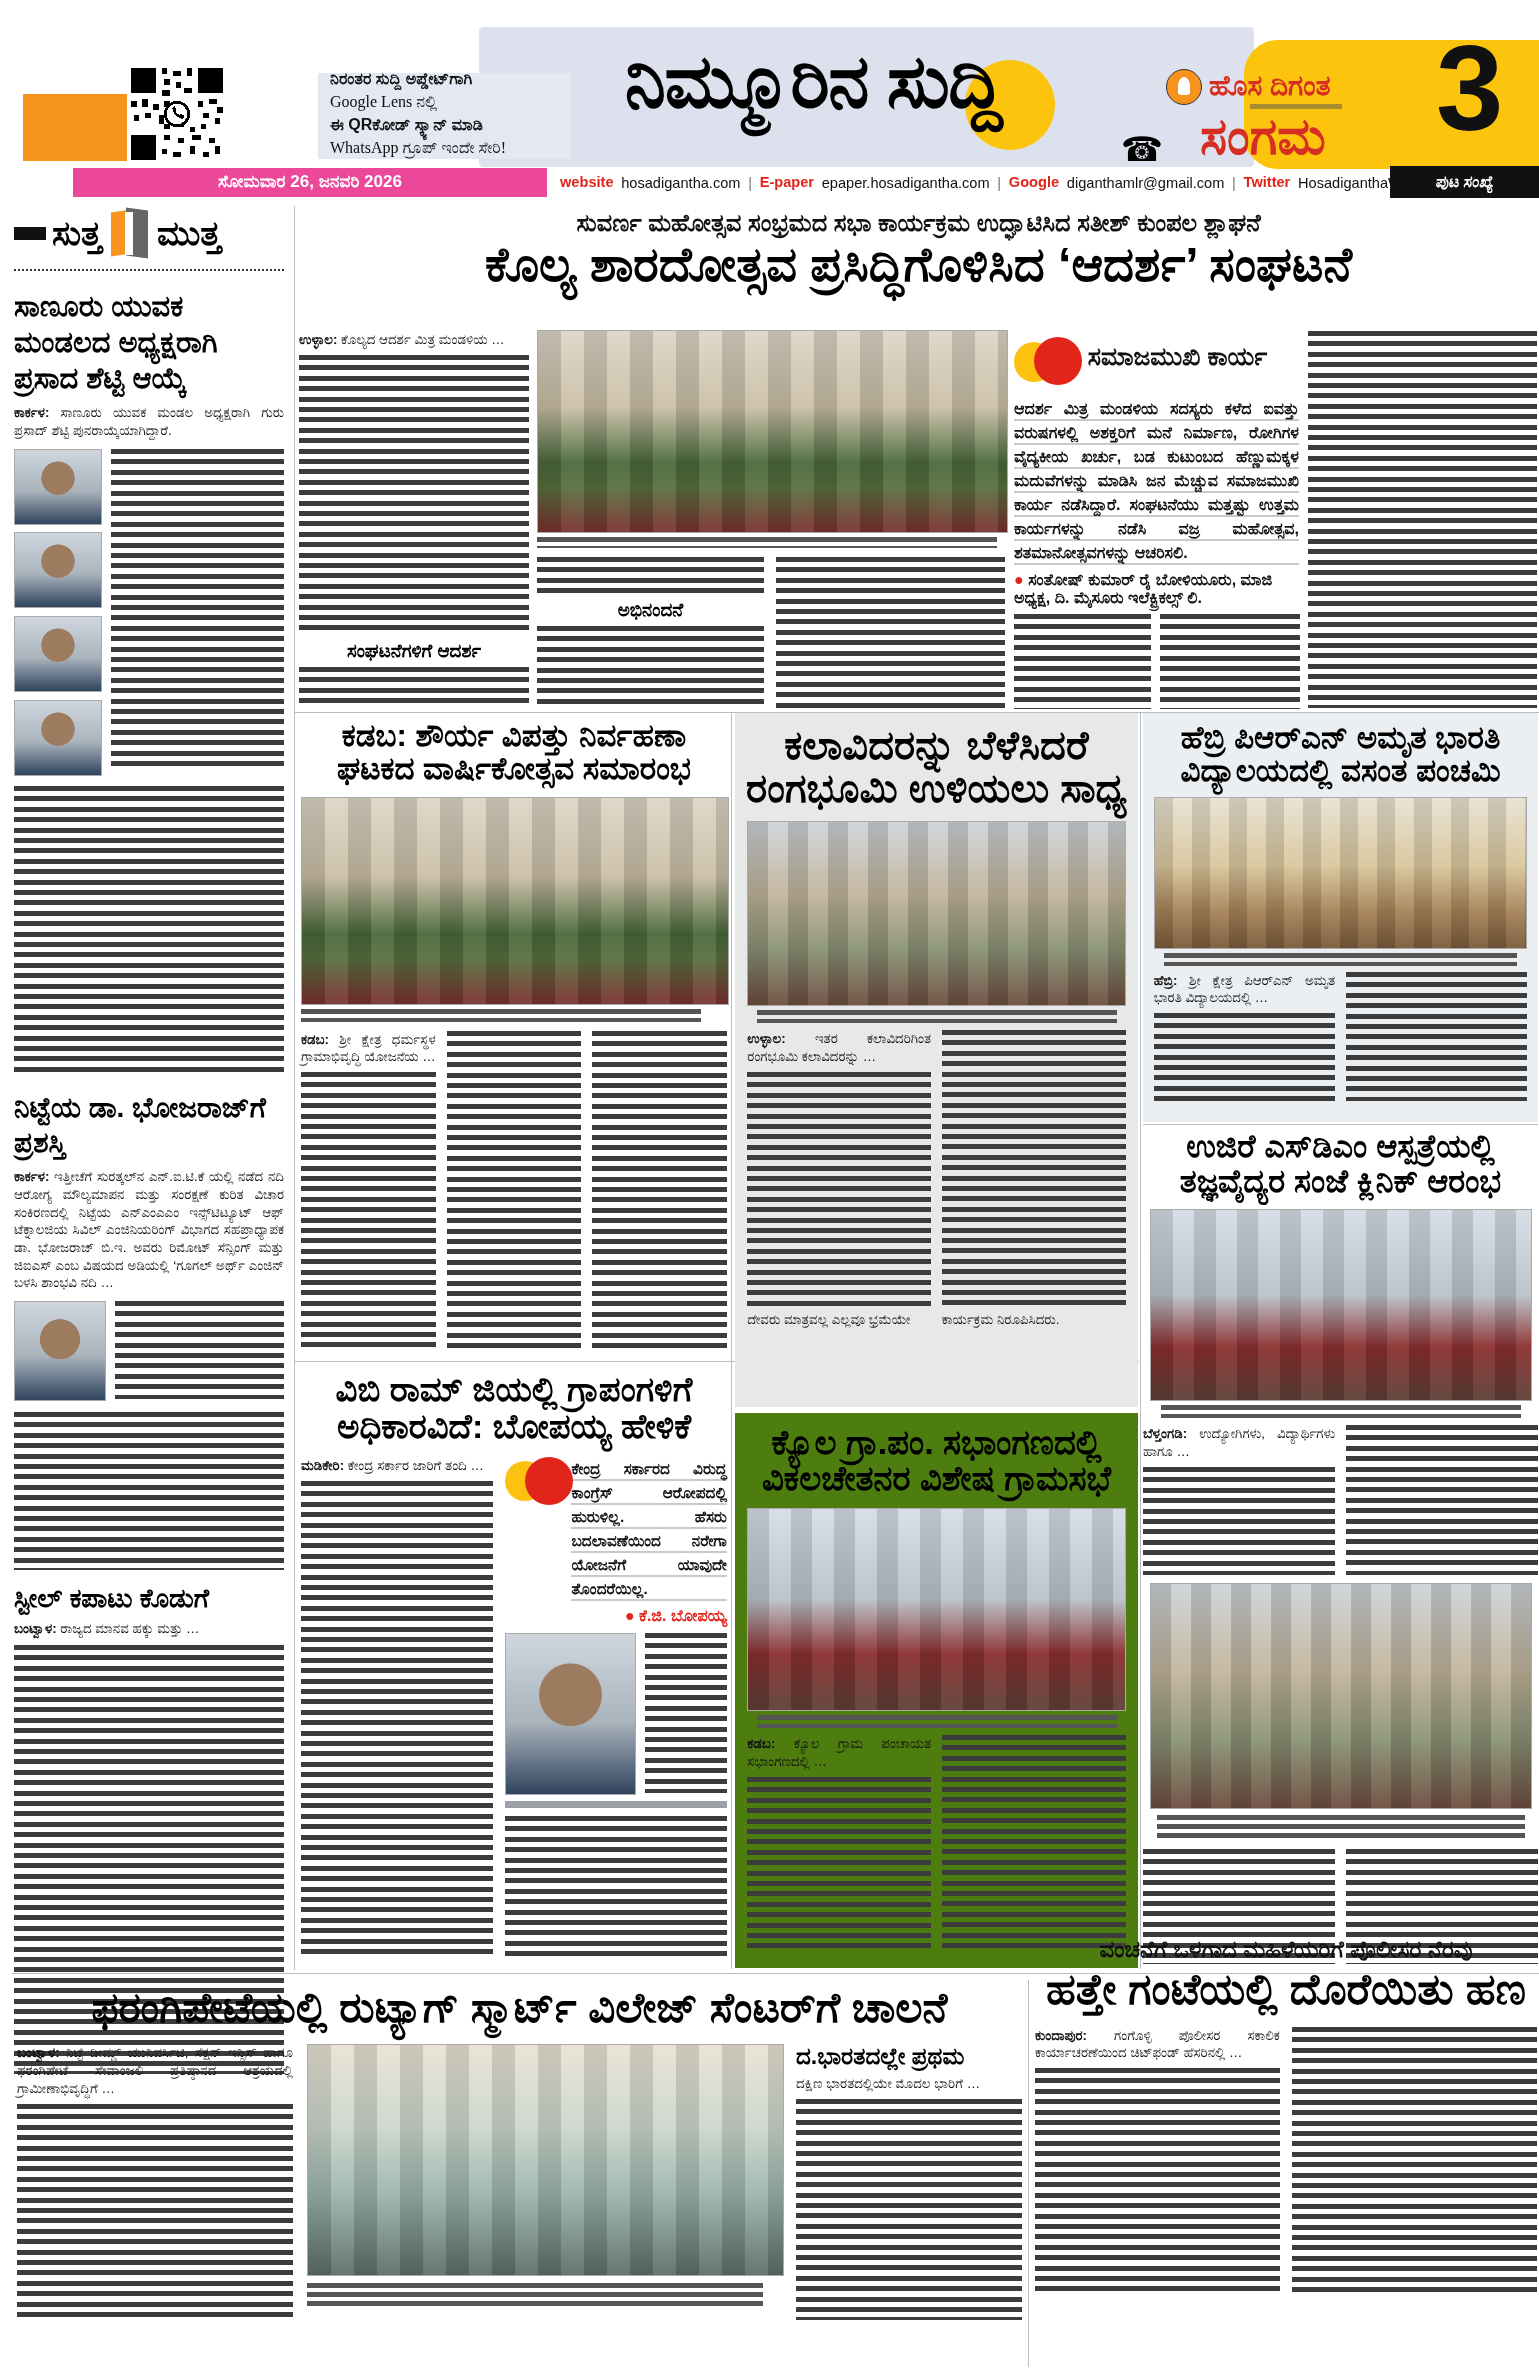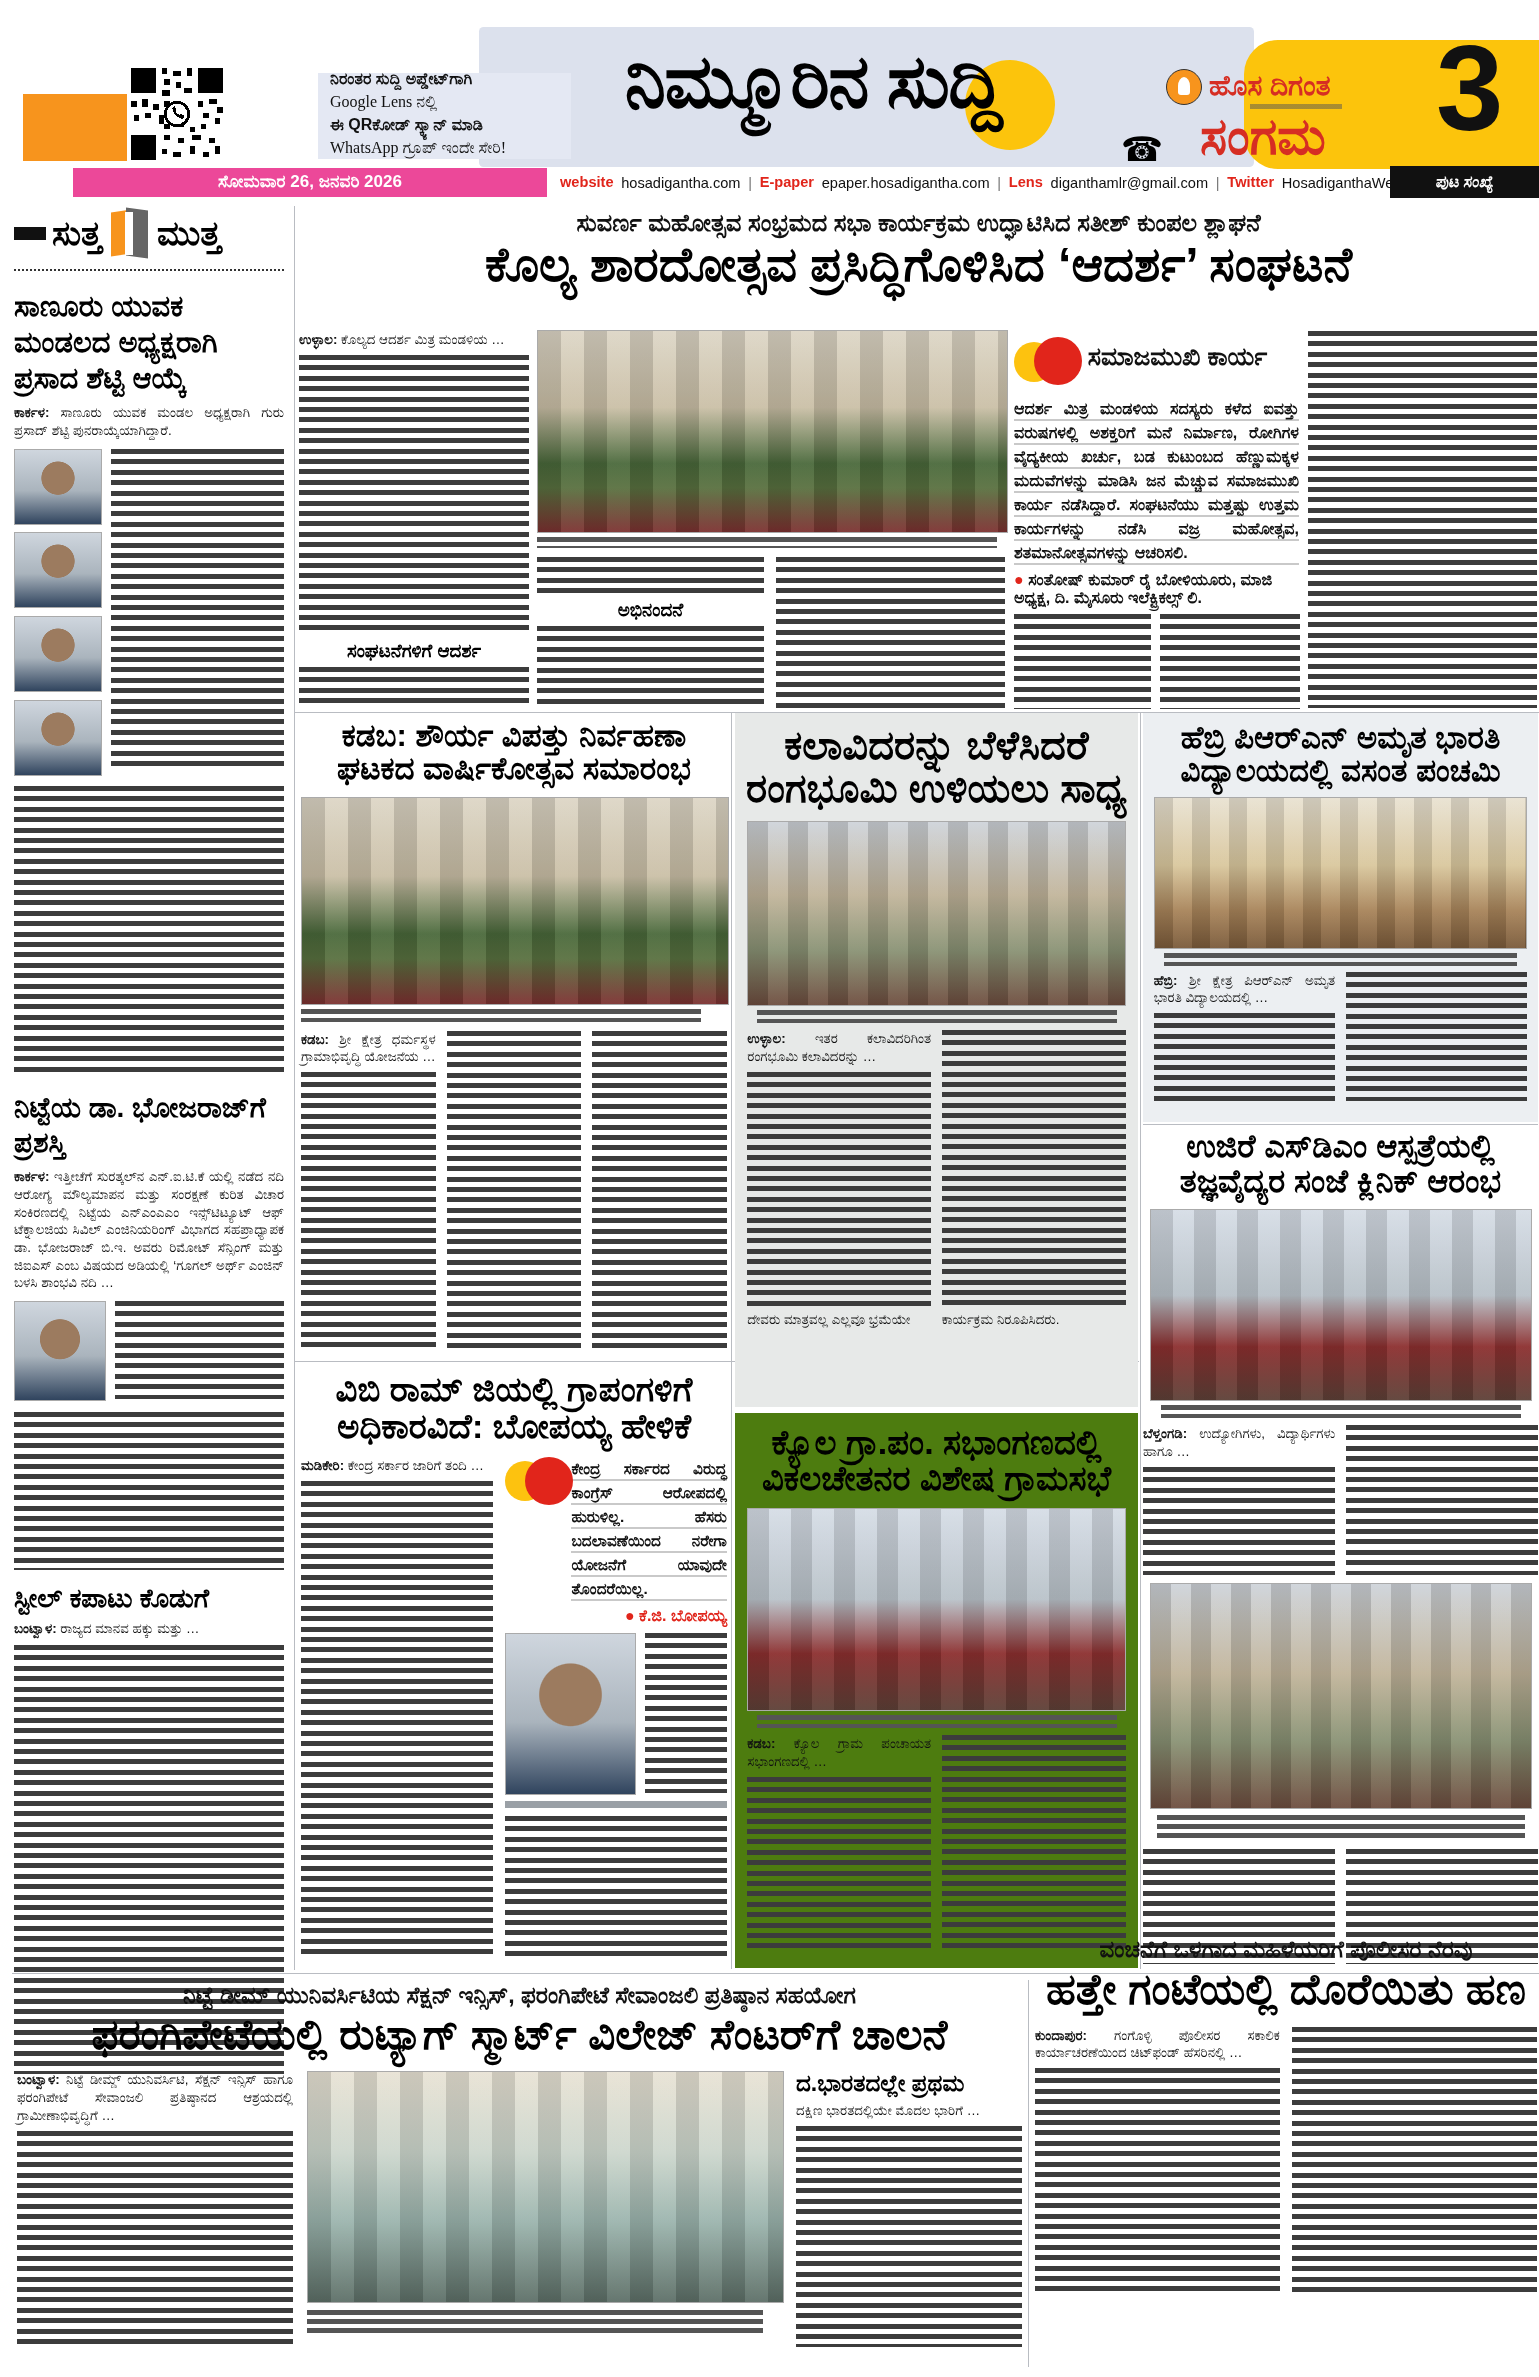--- a/index.html
+++ b/index.html
@@ -99,21 +99,21 @@
 <div class="abs" style="left:73px;top:168px;width:474px;height:29px;background:#ec4899;color:#fff;display:flex;align-items:center;justify-content:center;">
   <span class="hl" style="color:#fff;font-size:17px;">ಸೋಮವಾರ 26, ಜನವರಿ 2026</span>
 </div>
 <div class="abs" style="left:560px;top:168px;width:828px;height:29px;display:flex;align-items:center;gap:7.7px;font-size:14.6px;white-space:nowrap;">
   <span class="red hl">website</span>
   <span>hosadigantha.com</span>
   <span style="color:#777;">|</span>
   <span class="red hl">E-paper</span>
   <span>epaper.hosadigantha.com</span>
   <span style="color:#777;">|</span>
-  <span class="red hl">Lens</span>
+  <span class="red hl">Google</span>
   <span>diganthamlr@gmail.com</span>
   <span style="color:#777;">|</span>
   <span class="red hl">Twitter</span>
   <span>HosadiganthaWeb</span>
 </div>
 <div class="abs" style="left:1390px;top:166px;width:150px;height:32px;background:#111;color:#fff;display:flex;align-items:center;justify-content:center;">
   <span class="hl" style="color:#fff;font-size:16px;transform:skewX(-6deg);">ಪುಟ ಸಂಖ್ಯೆ</span>
 </div>
 
 <div class="abs vline" style="left:294px;top:206px;height:1764px;"></div>
@@ -309,21 +309,20 @@
   <div style="display:flex;gap:10.7px;margin:7.7px 12.3px 0;height:213px;">
     <div class="flexcol body-txt jus" style="flex:1;">
       <p class="lead" style="margin:0;"><b>ಕಡಬ:</b><span> ಕ್ಯೊಲ ಗ್ರಾಮ ಪಂಚಾಯತ ಸಭಾಂಗಣದಲ್ಲಿ …</span></p>
       <div class="gk fill"></div>
     </div>
     <div class="gk" style="flex:1;"></div>
   </div>
 </div>
 
 <div class="abs" style="left:17px;top:1982px;width:1005px;height:383px;">
-  <div class="kicker ctr" style="font-size:23px;">ನಿಟ್ಟೆ ಡೀಮ್ ಯುನಿವರ್ಸಿಟಿಯ ಸೆಕ್ಷನ್ ಇನ್ಸಿಸ್, ಫರಂಗಿಪೇಟೆ ಸೇವಾಂಜಲಿ ಪ್ರತಿಷ್ಠಾನ ಸಹಯೋಗ</div>
   <div class="hl ctr" style="font-size:42px;margin-top:3.1px;">ಫರಂಗಿಪೇಟೆಯಲ್ಲಿ ರುಟ್ಯಾಗ್ ಸ್ಮಾರ್ಟ್ ವಿಲೇಜ್ ಸೆಂಟರ್‌ಗೆ ಚಾಲನೆ</div>
   <div style="display:flex;gap:14px;margin-top:14px;height:276px;">
     <div class="flexcol body-txt jus" style="flex:0 0 276px;">
       <p class="lead" style="margin:0;"><b>ಬಂಟ್ವಾಳ:</b><span> ನಿಟ್ಟೆ ಡೀಮ್ಡ್ ಯುನಿವರ್ಸಿಟಿ, ಸೆಕ್ಷನ್ ಇನ್ಸಿಸ್ ಹಾಗೂ ಫರಂಗಿಪೇಟೆ ಸೇವಾಂಜಲಿ ಪ್ರತಿಷ್ಠಾನದ ಆಶ್ರಯದಲ್ಲಿ ಗ್ರಾಮೀಣಾಭಿವೃದ್ಧಿಗೆ …</span></p>
       <div class="gk fill"></div>
     </div>
     <div style="flex:0 0 475px;">
       <div class="photo" style="width:100%;height:230px;background:
         repeating-linear-gradient(90deg,rgba(0,0,0,.12) 0 23px,rgba(255,255,255,.06) 23px 46px),
         linear-gradient(180deg,#e8e2d4 0%,#cdd7cd 35%,#9bb4ad 65%,#5c6e66 100%);"></div>

